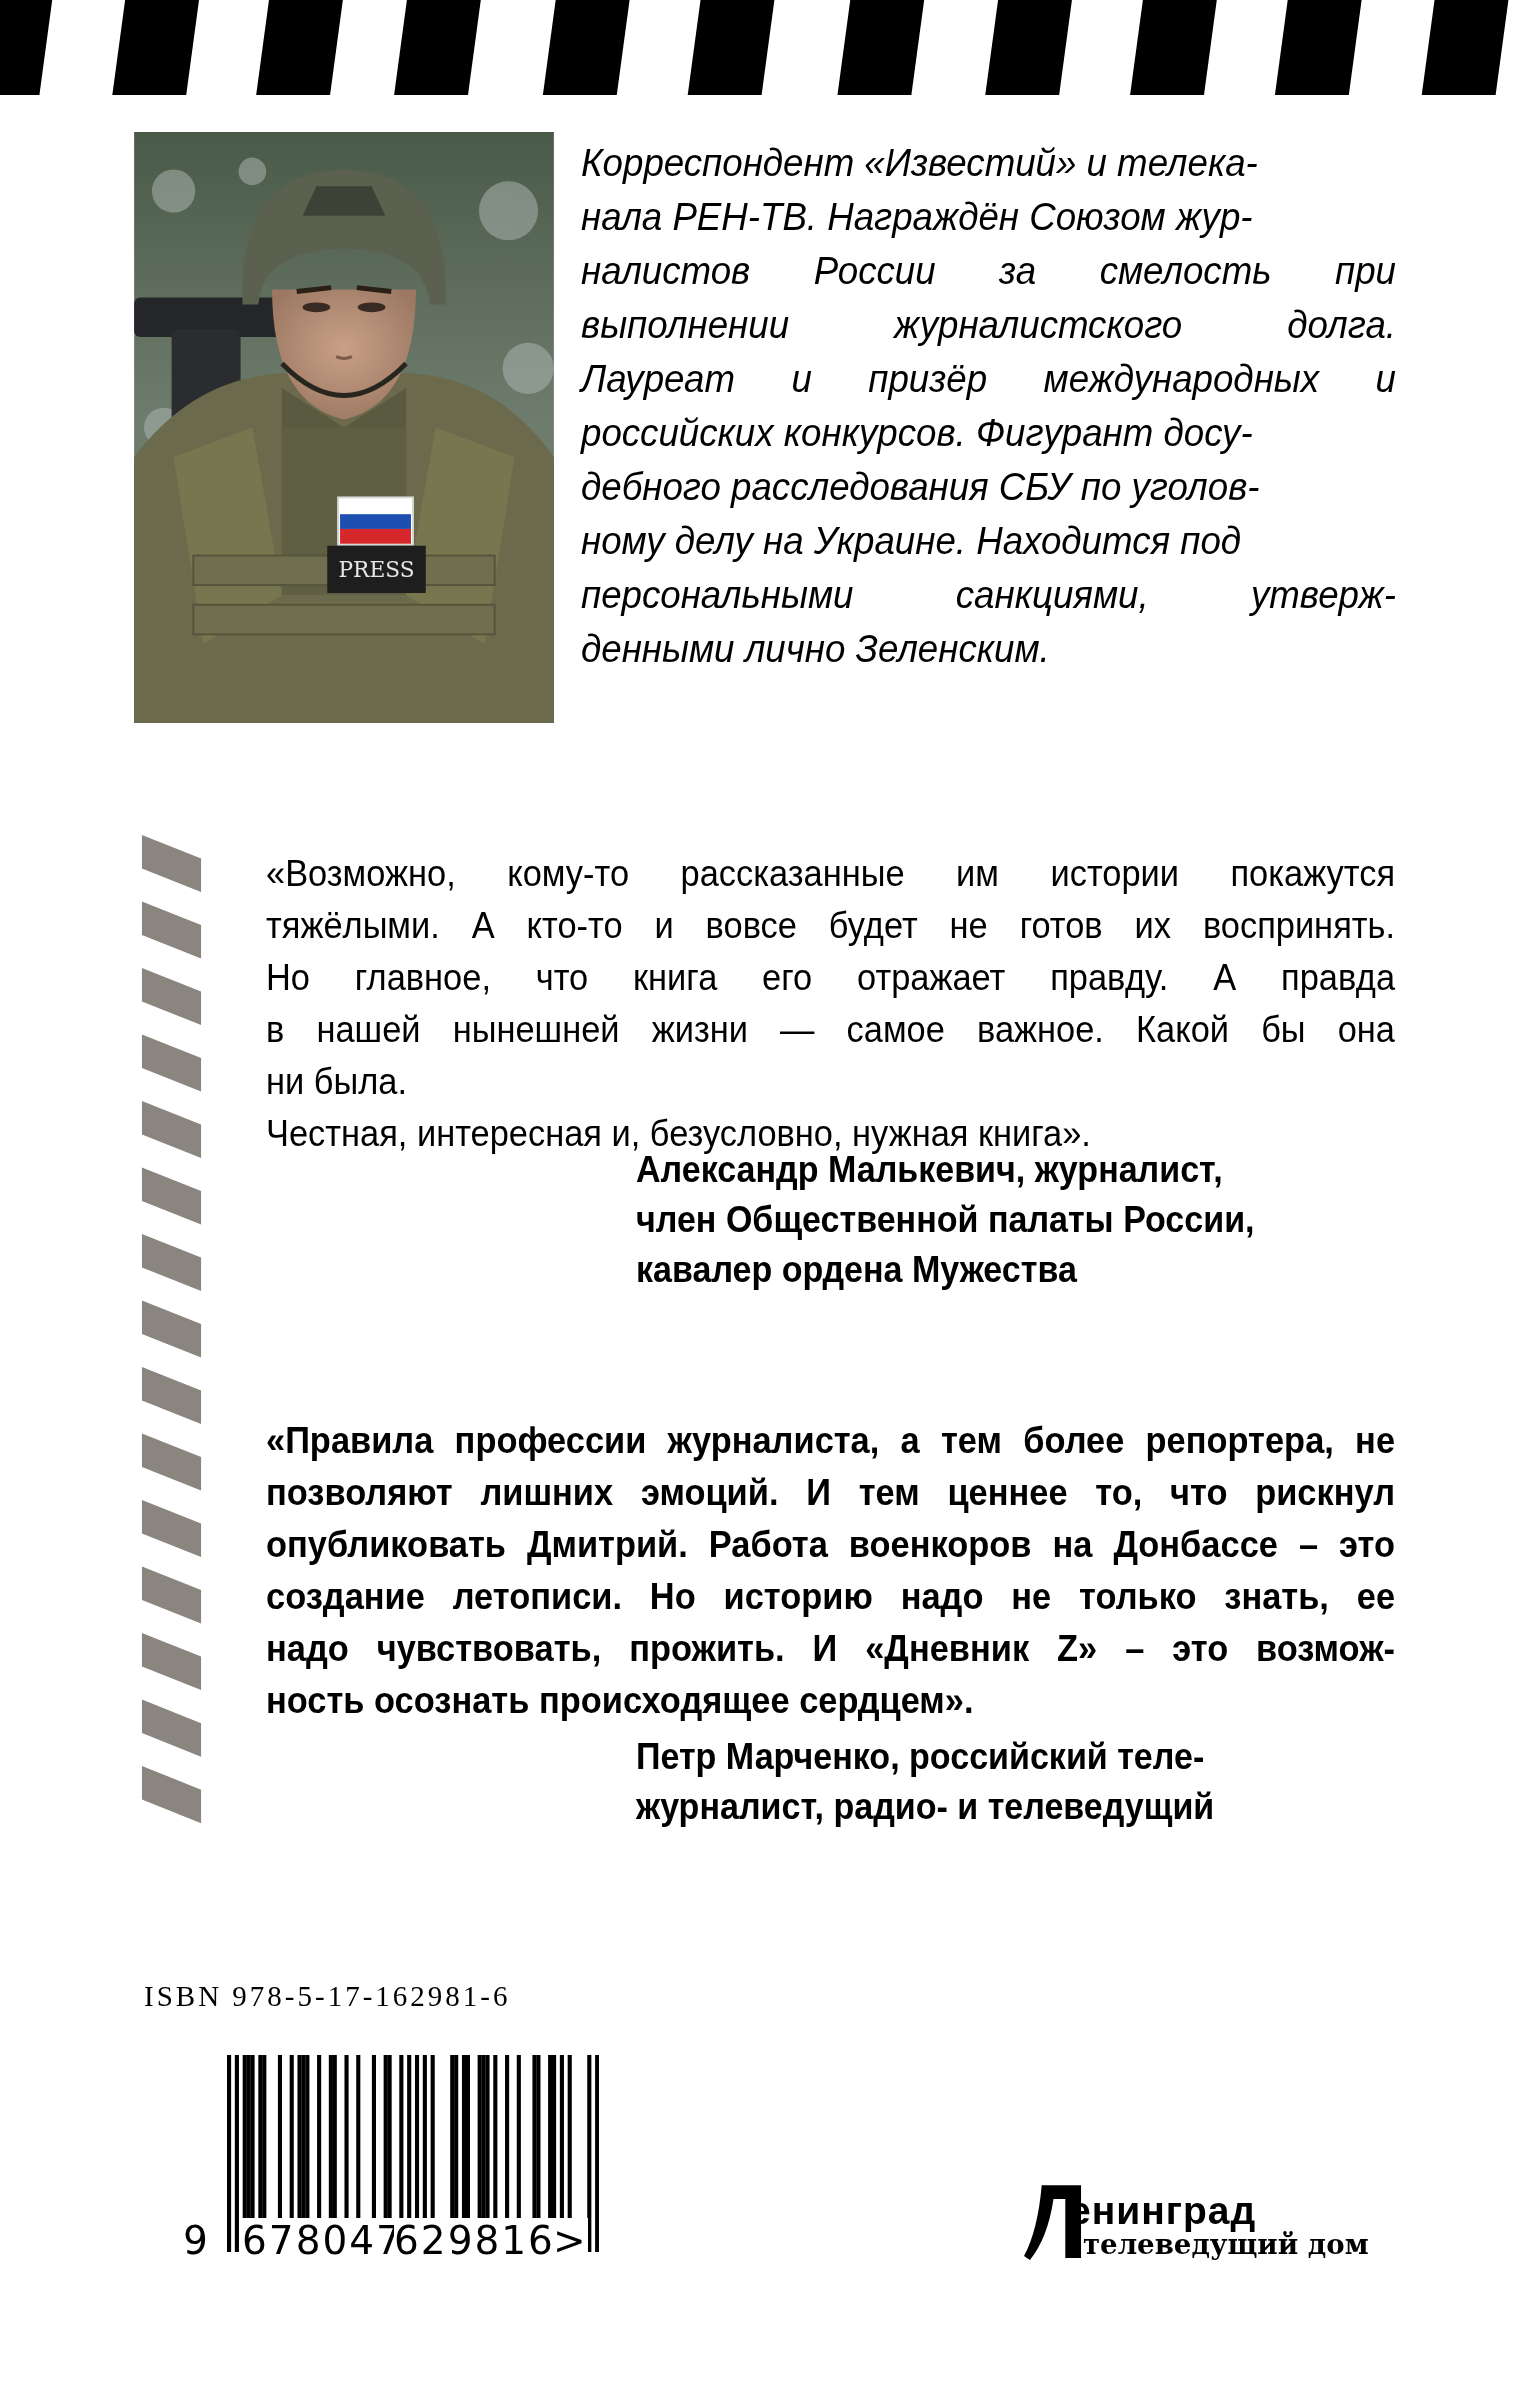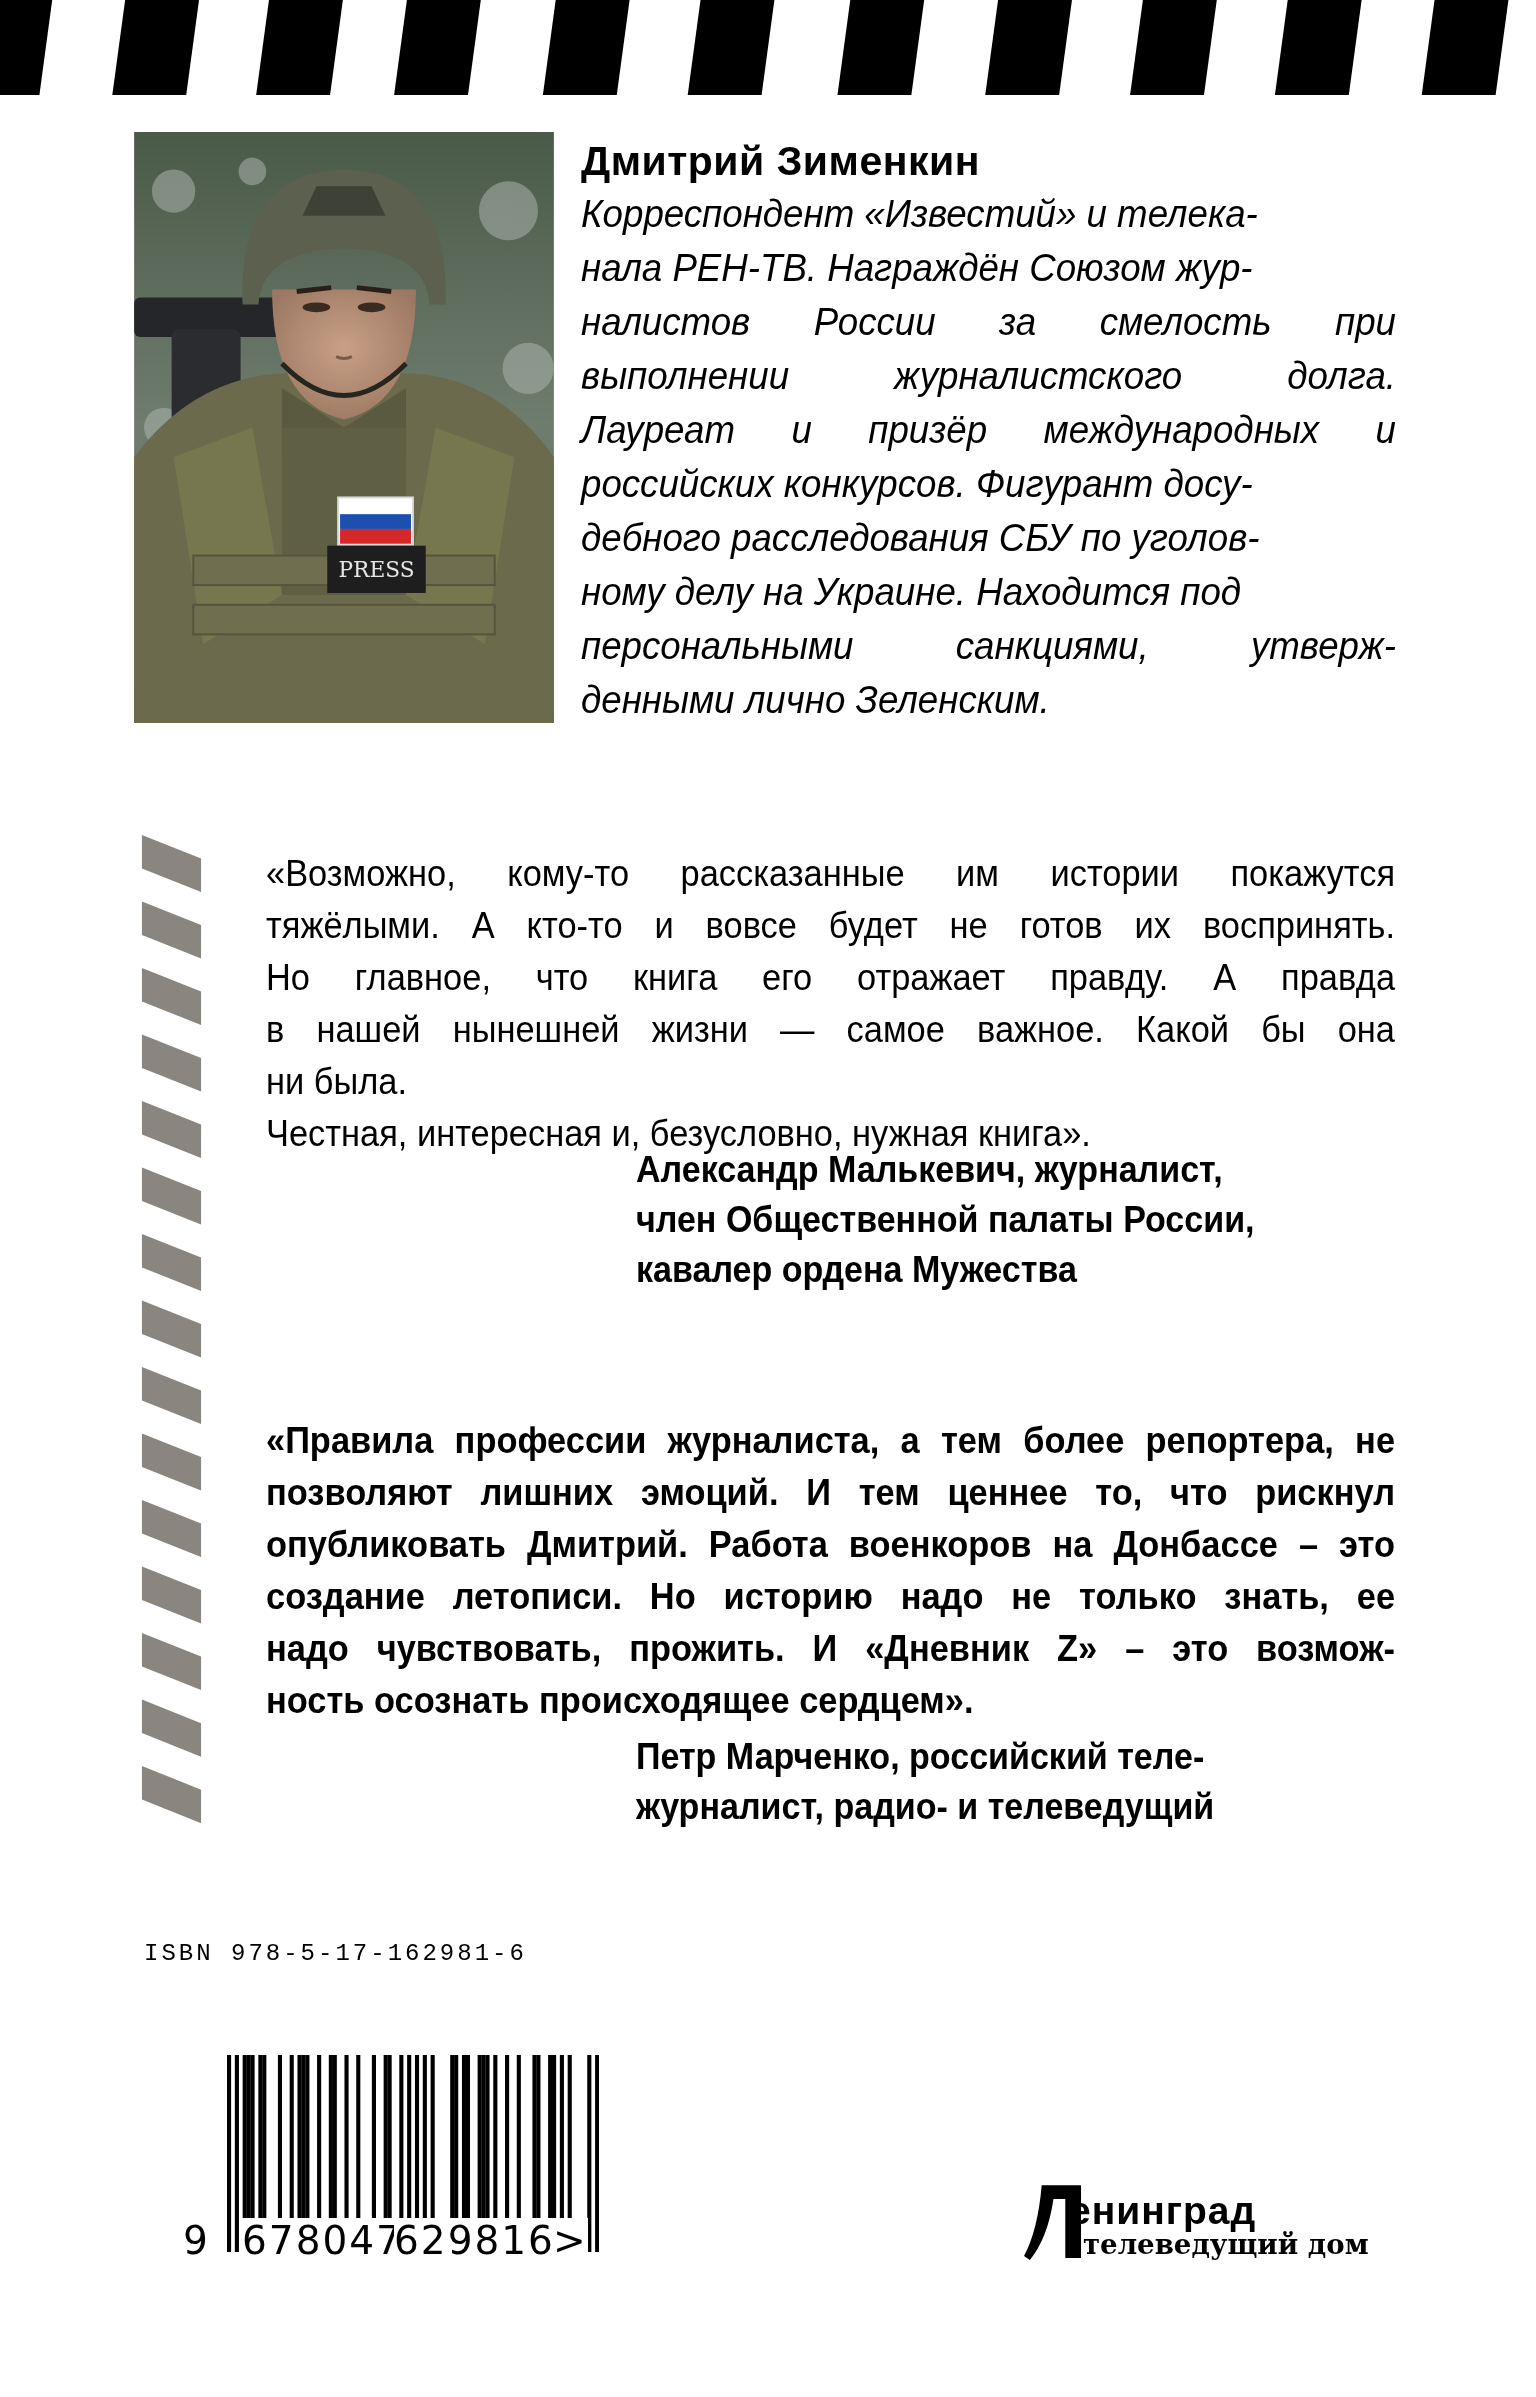--- a/index.html
+++ b/index.html
@@ -13,21 +13,21 @@
   .author-block { position: absolute; left: 581px; top: 136px; width: 814px; }
   .author-name { font-family: "Liberation Sans", sans-serif; font-weight: bold; font-size: 41px; line-height: 51px; letter-spacing: 0.5px; margin: 0; }
   .author-bio { font-family: "Liberation Sans", sans-serif; font-style: italic; font-size: 39px; line-height: 54px; text-align: justify; margin: 0; transform: scaleX(0.94); transform-origin: left top; width: 867px; }
 
   .quote { position: absolute; left: 266px; width: 1129px; font-family: "Liberation Sans", sans-serif; font-size: 37px; line-height: 52px; margin: 0; }
   .quote p { margin: 0; text-align: justify; transform: scaleX(0.93); transform-origin: left top; width: 1214px; }
   .quote p.last { text-align: left; }
   .attribution { position: absolute; left: 636px; width: 759px; font-family: "Liberation Sans", sans-serif; font-weight: bold; font-size: 37px; line-height: 50px; }
   .attribution div { transform: scaleX(0.92); transform-origin: left top; width: 827px; white-space: nowrap; }
 
-  .isbn-label { position: absolute; left: 144px; top: 1940px; font-family: Liberation Mono, monospace; font-size: 24px; letter-spacing: 3px; }
+  .isbn-label { position: absolute; left: 144px; top: 1980px; font-family: Liberation Serif, serif; font-size: 29px; letter-spacing: 3px; }
   .barcode { position: absolute; left: 227px; top: 2055px; width: 372px; height: 197px; }
   .barcode-digits { position: absolute; left: 183px; top: 2218px; font-family: "DejaVu Sans", sans-serif; font-size: 39px; letter-spacing: 2px; }
   .barcode-digits span { position: absolute; white-space: nowrap; background: #fff; }
 
   .publisher-logo { position: absolute; left: 1024px; top: 2185px; width: 374px; height: 79px; }
   .publisher-main { position: absolute; left: 45px; top: 0; font-family: Liberation Sans, sans-serif; font-weight: bold; font-size: 39px; line-height: 51px; letter-spacing: 1px; }
   .publisher-sub { position: absolute; left: 59px; top: 45px; font-family: "DejaVu Serif", serif; font-weight: bold; font-size: 27.6px; line-height: 29.6px; }
   .publisher-l { position: absolute; left: 0; top: -5.9px; width: 59px; height: 89px; }
 </style>
 </head>
@@ -107,21 +107,20 @@
     <path d="M205 228 Q213 232 221 228" stroke="#7a5a48" stroke-width="3" fill="none"></path>
     <rect x="207" y="371" width="76" height="48" fill="#ffffff" stroke="#d8d8d8" stroke-width="2"></rect>
     <rect x="209" y="388" width="72" height="15" fill="#1c4fb0"></rect>
     <rect x="209" y="403" width="72" height="15" fill="#d6282b"></rect>
     <rect x="196" y="420" width="100" height="48" fill="#1e1e1e"></rect>
     <text x="246" y="452" text-anchor="middle" font-family="'DejaVu Serif', serif" font-size="22" fill="#e6e6e6">PRESS</text>
   </svg>
 </div>
 
 <div class="author-block">
-  <h1 class="author-name">Дмитрий Зименкин</h1>
   <div class="author-bio">
     <div>Корреспондент «Известий» и телека-</div>
     <div>нала РЕН-ТВ. Награждён Союзом жур-</div>
     <div style="text-align-last: justify;">налистов России за смелость при</div>
     <div style="text-align-last: justify;">выполнении журналистского долга.</div>
     <div style="text-align-last: justify;">Лауреат и призёр международных и</div>
     <div>российских конкурсов. Фигурант досу-</div>
     <div>дебного расследования СБУ по уголов-</div>
     <div>ному делу на Украине. Находится под</div>
     <div style="text-align-last: justify;">персональными санкциями, утверж-</div>

